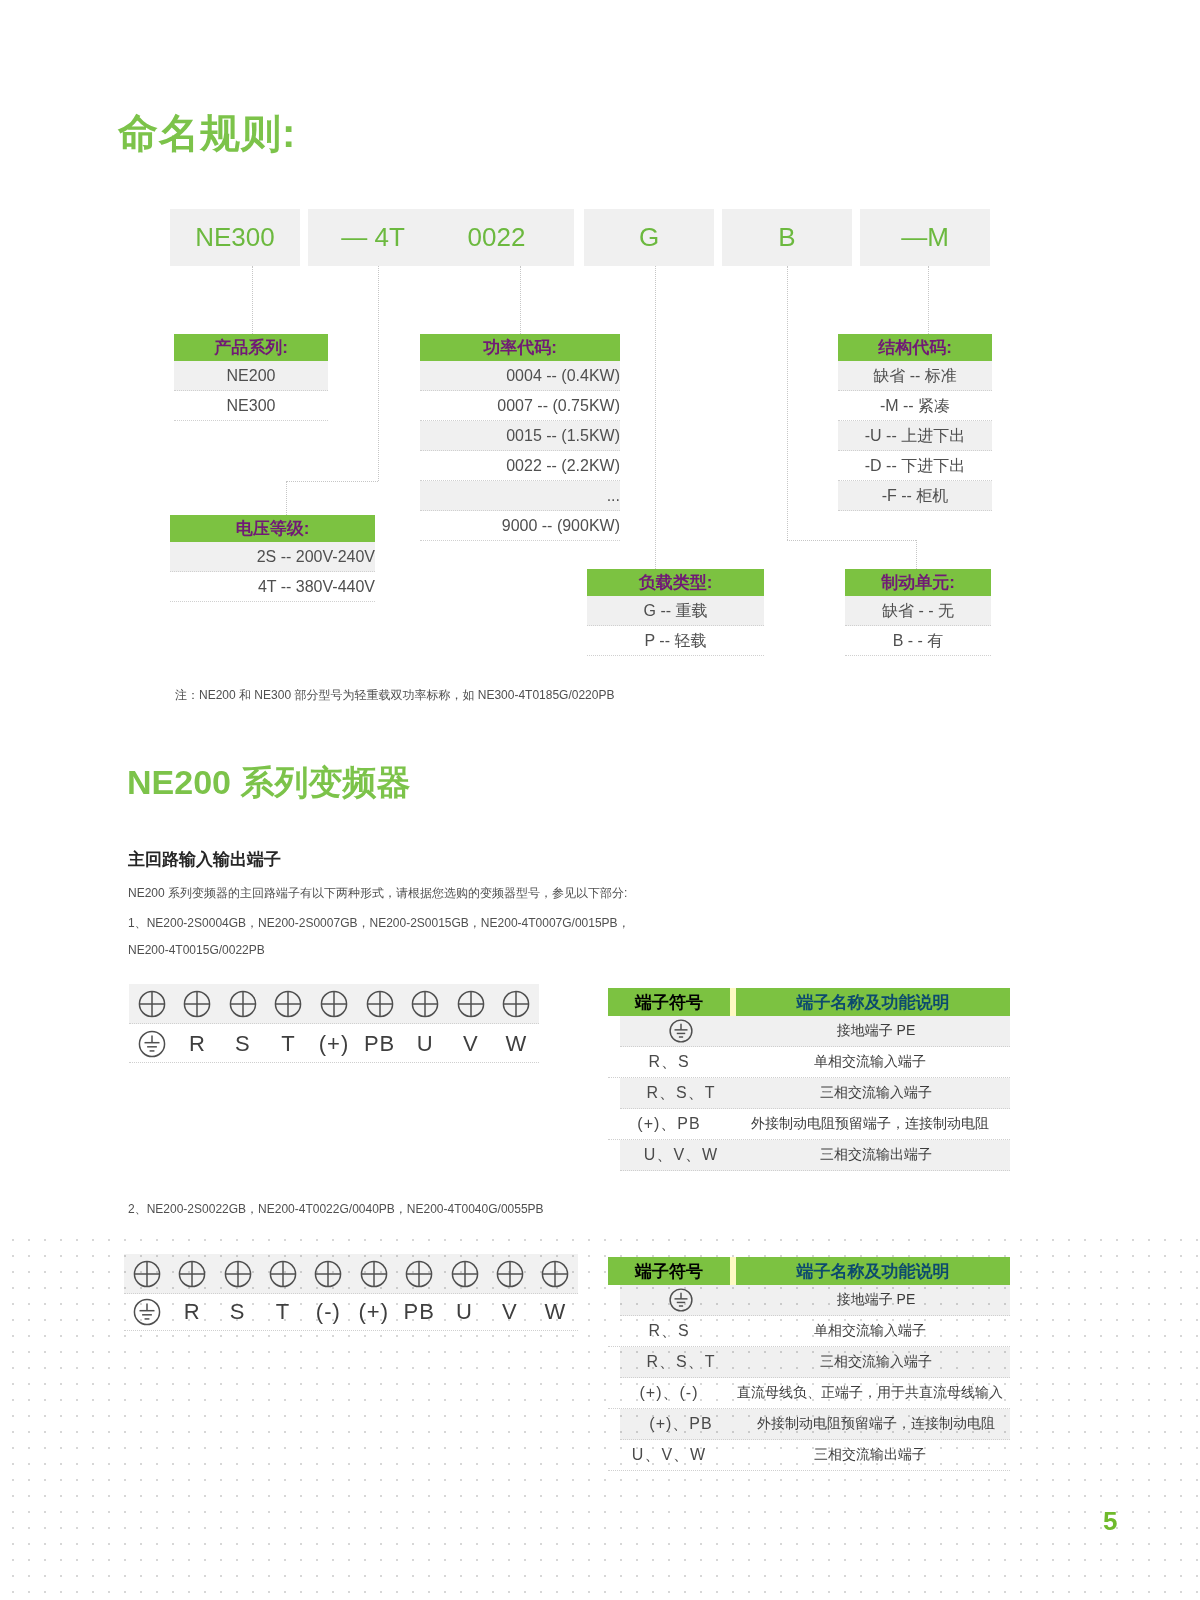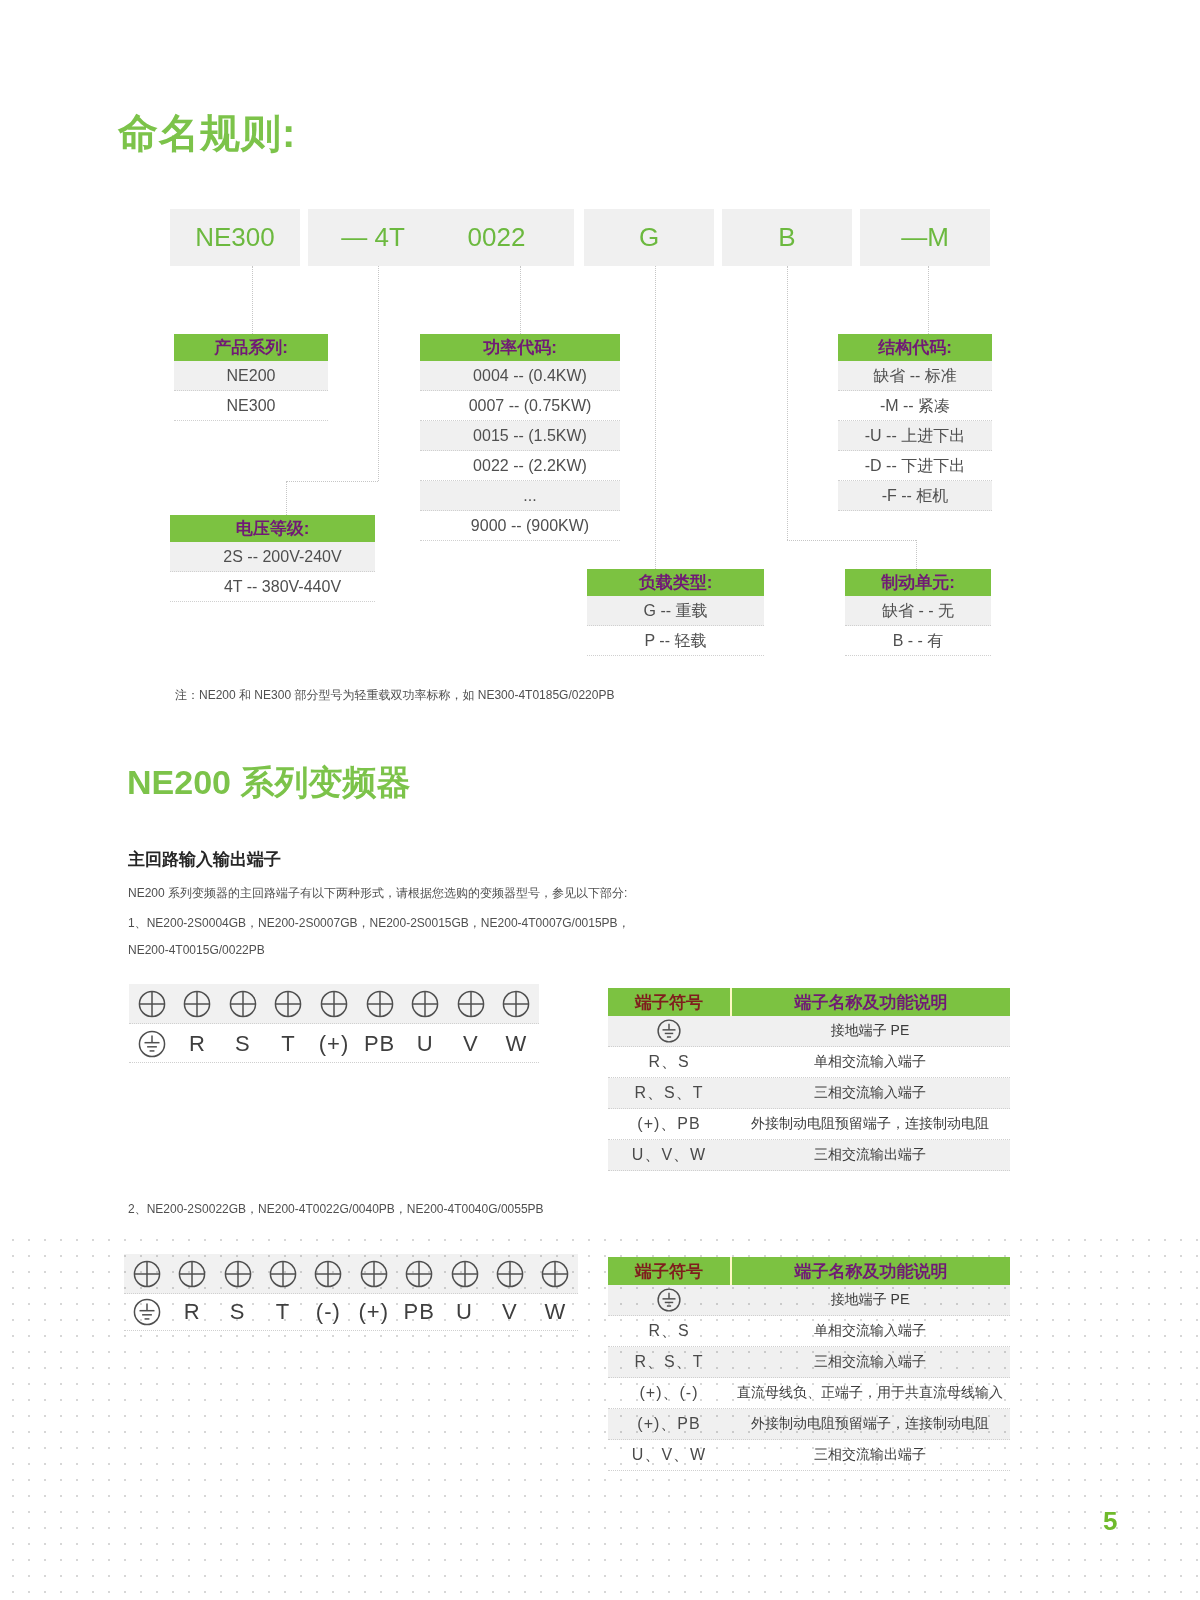--- a/index.html
+++ b/index.html
@@ -27,40 +27,40 @@
   .vline{position:absolute;width:0;border-left:1px dotted #c6c6c6;}
   .hline{position:absolute;height:0;border-top:1px dotted #c6c6c6;}
 
   
   .legend{position:absolute;}
   .legend-h{height:27px;line-height:27px;background:#7cc241;color:#701a75;
             font-size:17px;font-weight:bold;text-align:center;}
   .legend-r{height:29px;line-height:29px;font-size:16px;color:#4f4f4f;text-align:center;
             border-bottom:1px dotted #d0d0d0;}
   .legend-r.shaded{background:rgba(0,0,0,0.058);}
-  .legend.left-rows .legend-r{text-align:center;padding-left:20px;}
+  .legend.left-rows .legend-r{text-align:right;padding-left:20px;}
 
   
   .strip-band{position:absolute;height:39px;background:rgba(0,0,0,0.055);
               display:flex;border-bottom:1px dotted #d0d0d0;}
   .strip-labels{position:absolute;height:36px;display:flex;align-items:center;
                 border-bottom:1px dotted #cfcfcf;}
   .tcell{flex:1;display:flex;align-items:center;justify-content:center;
          font-size:22px;color:#3f3f3f;letter-spacing:1px;}
   .list-wrap{display:contents;}
 
   
   .ttable{position:absolute;width:402px;}
   .th-row{display:flex;height:28px;background:#7cc241;}
-  .th1{width:122px;border-right:2px solid #fef9c3;display:flex;align-items:center;justify-content:center;
-       color:#7f1d1d;font-size:17px;font-weight:bold;}
+  .th1{width:122px;border-right:6px solid #fef9c3;display:flex;align-items:center;justify-content:center;
+       color:#000000;font-size:17px;font-weight:bold;}
   .th2{flex:1;display:flex;align-items:center;justify-content:center;
-       color:#701a75;font-size:17px;font-weight:bold;}
+       color:#0c4a6e;font-size:17px;font-weight:bold;}
   .trow{display:flex;height:30px;border-bottom:1px dotted #cfcfcf;}
-  .trow.shaded{background:rgba(0,0,0,0.058);}
+  .trow.shaded{background:rgba(0,0,0,0.058);margin-left:12px;}
   .tc1{width:122px;display:flex;align-items:center;justify-content:center;
        font-size:16px;color:#4a4a4a;letter-spacing:1px;}
   .tc2{flex:1;display:flex;align-items:center;justify-content:center;
        font-size:14px;color:#3c3c3c;}
 
   .page-num{font-size:26px;font-weight:bold;color:#6fba2c;}
 </style>
 </head>
 <body>
 

